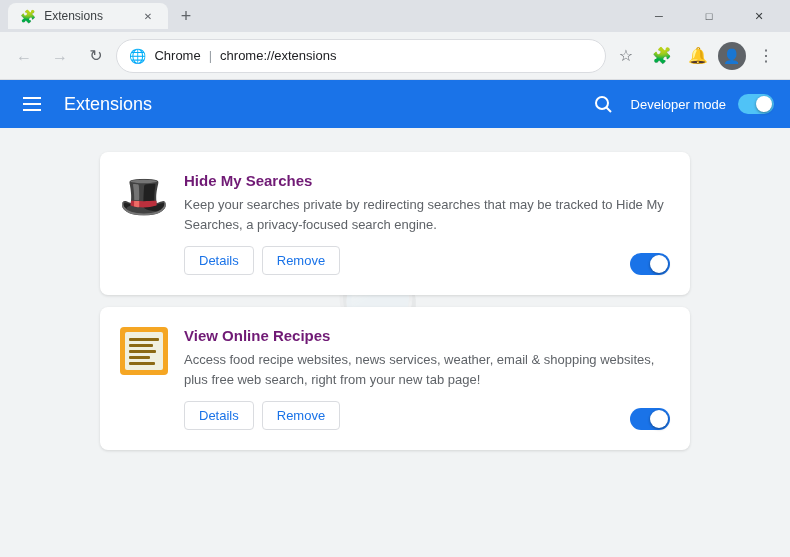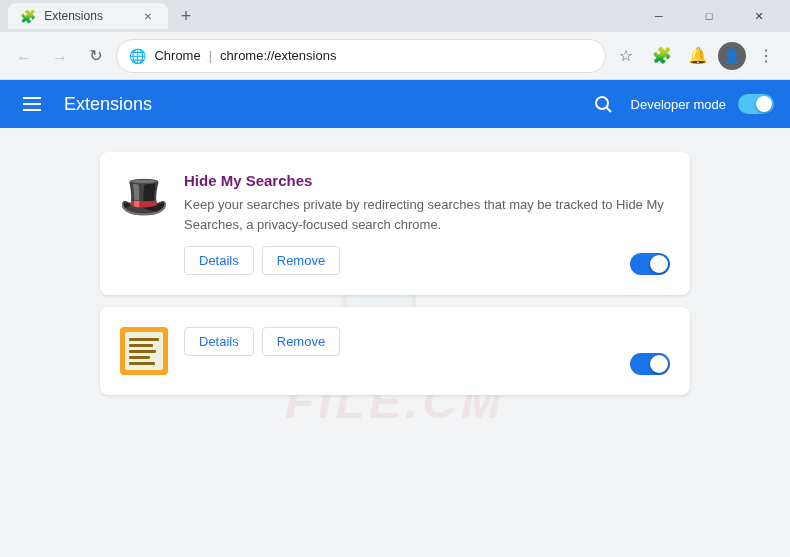--- a/index.html
+++ b/index.html
@@ -352,21 +352,21 @@
 
   <div class="watermark">
     <div style="font-size:100px; color:#d32f2f; opacity:1;">🔍</div>
     <div class="watermark-text">FILE.CM</div>
   </div>
 
   <div class="ext-card">
     <div class="ext-icon" style="font-size:40px;">🎩</div>
     <div class="ext-body">
       <div class="ext-name">Hide My Searches</div>
-      <div class="ext-desc">Keep your searches private by redirecting searches that may be tracked to Hide My Searches, a privacy-focused search chrome.</div>
+      <div class="ext-desc">Keep your searches private by redirecting searches that may be tracked to Hide My Searches, a privacy-focused search engine.</div>
       <div class="ext-actions">
         <button class="btn-outline">Details</button>
         <button class="btn-outline">Remove</button>
       </div>
     </div>
     <div class="ext-toggle-area">
       <div class="toggle-blue"></div>
     </div>
   </div>
 
@@ -376,20 +376,22 @@
         <div class="recipes-icon-inner">
           <div class="recipe-line"></div>
           <div class="recipe-line"></div>
           <div class="recipe-line"></div>
           <div class="recipe-line"></div>
           <div class="recipe-line"></div>
         </div>
       </div>
     </div>
     <div class="ext-body">
+      <div class="ext-name">View Online Recipes</div>
+      <div class="ext-desc">Access food recipe websites, news services, weather, email &amp; shopping websites, plus free web search, right from your new tab page!</div>
       <div class="ext-actions">
         <button class="btn-outline">Details</button>
         <button class="btn-outline">Remove</button>
       </div>
     </div>
     <div class="ext-toggle-area">
       <div class="toggle-blue"></div>
     </div>
   </div>
 

